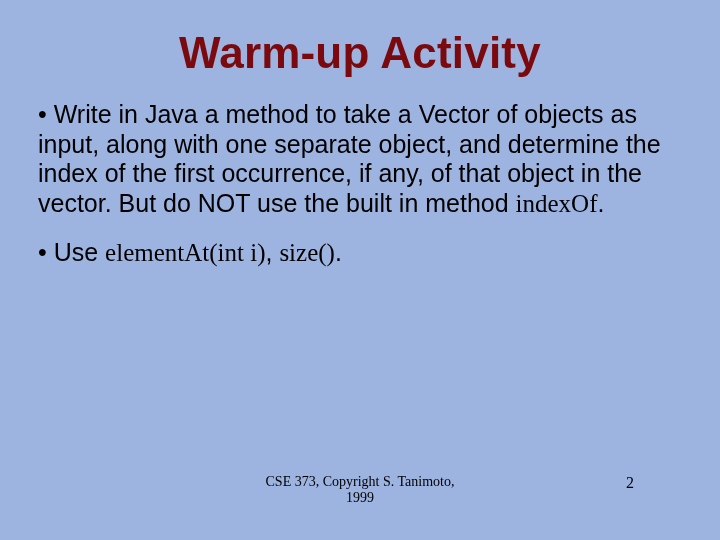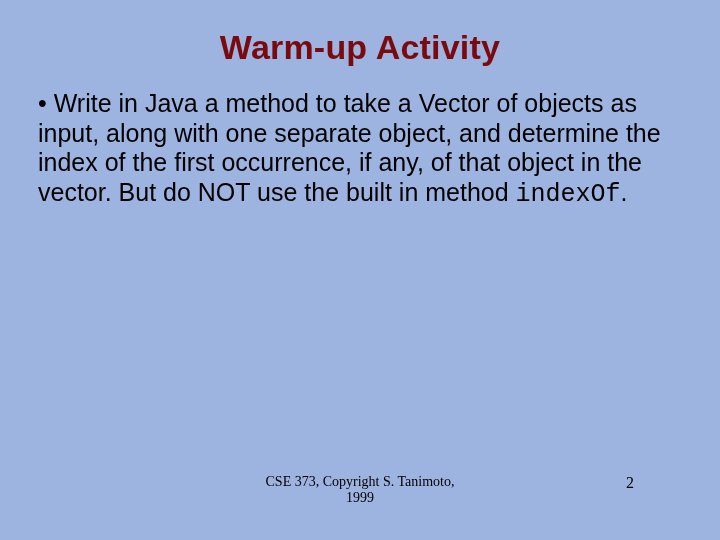--- a/index.html
+++ b/index.html
@@ -10,38 +10,38 @@
     overflow: hidden;
   }
   body {
     background: #9db3e0;
     font-family: Arial, Helvetica, sans-serif;
     position: relative;
   }
   .title {
     text-align: center;
     font-family: Arial, Helvetica, sans-serif;
-    font-size: 34px;
+    font-size: 44px;
     color: #7a0a0e;
     font-weight: 600;
     margin-top: 28px;
     margin-bottom: 22px;
     letter-spacing: 0.2px;
   }
   .content {
     margin: 0 36px 0 38px;
     color: #000;
     font-size: 25px;
     line-height: 1.18;
   }
   .para {
     margin-bottom: 20px;
   }
   .mono {
-    font-family: Liberation Mono, monospace;
+    font-family: Liberation Serif, serif;
   }
   .footer {
     position: absolute;
     bottom: 18px;
     left: 0;
     width: 100%;
     height: 48px;
     overflow: hidden;
   }
   .footer-credit {
@@ -68,20 +68,23 @@
 <body>
 
 <div class="title">Warm-up Activity</div>
 
 <div class="content">
 
   <div class="para">
     <span>• </span><span>Write in Java a method to take a Vector of objects as input, along with one separate object, and determine the index of the first occurrence, if any, of that object in the vector. But do NOT use the built in method </span><span class="mono">indexOf</span><span>.</span>
   </div>
 
+  <div class="para">
+    <span>• </span><span>Use </span><span class="mono">elementAt(int i)</span><span>,  </span><span class="mono">size()</span><span>.</span>
+  </div>
 
 </div>
 
 <div class="footer">
   <div class="footer-credit">
     <span>CSE 373,  Copyright S. Tanimoto,</span><br>
     <span>1999</span><br>
   </div>
   <div class="pagenum">2</div>
 </div>

